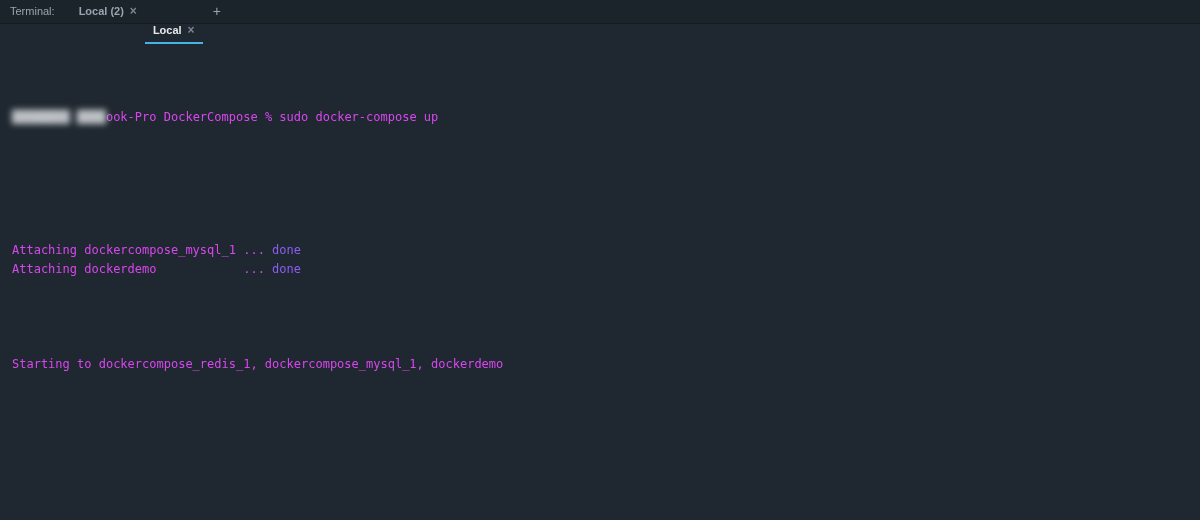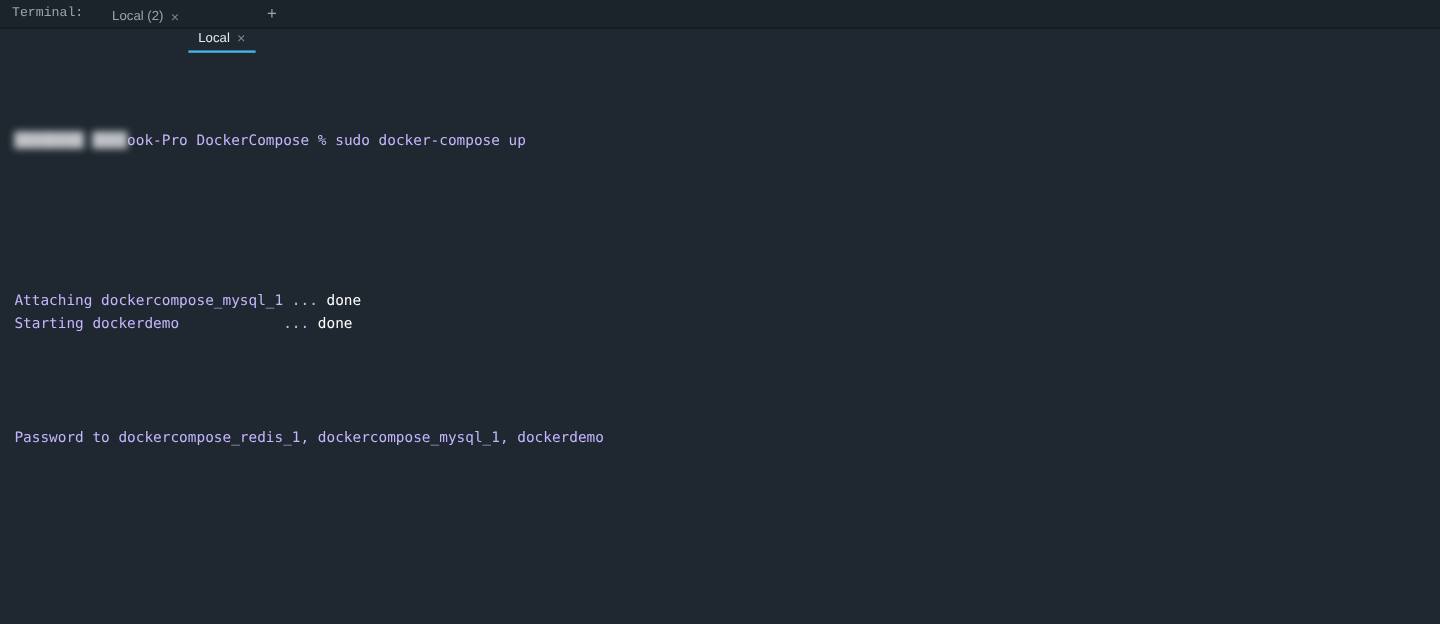--- a/index.html
+++ b/index.html
@@ -17,43 +17,44 @@
       display: flex;
       align-items: center;
       height: 24px;
       padding: 0 10px;
       background: #1b232b;
       font-family: -apple-system, BlinkMacSystemFont, "Segoe UI", sans-serif;
       font-size: 11px;
       color: #9aa4ae;
       border-bottom: 1px solid #151b21;
     }
-    .tabbar .label { color: #9aa4ae; margin-right: 16px; font-family: Liberation Mono, monospace; }
+    .tabbar .label { color: #9aa4ae; margin-right: 16px; }
     .tabbar .tab {
       display: flex;
-      align-items: flex-end;
+      align-items: center;
       padding: 0 8px;
       gap: 6px;
       cursor: pointer;
       height: 24px;
+      font-weight: bold;
     }
     .tabbar .tab.active { color: #e6e9ec; border-bottom: 2px solid #46b3e6; margin-top: 40px; }
     .tabbar .close { font-size: 12px; color: #7a8692; cursor: pointer; }
     .tabbar .add { margin-left: 10px; color: #9aa4ae; font-size: 14px; cursor: pointer; }
     .term {
       padding: 8px 12px;
       white-space: pre;
     }
     .row { display: block; }
     .blur {
       filter: blur(3px);
       color: #bfc3c7;
     }
-    .accent { color: #ffffff; }        
-    .plain { color: #c4b5fd; }
+    .accent { color: #8b5cf6; }        
+    .plain { color: #d946ef; }
   </style>
 </head>
 <body>
 
 <div class="tabbar">
   <span class="label">Terminal:</span>
 
   <div class="tab">
     <span>Local (2)</span>
     <span class="close">×</span>
@@ -68,24 +69,24 @@
 </div>
 
 <div class="term">
 
   
   <div class="row"><span class="blur">████████ ████</span><span class="plain">ook-Pro</span><span> </span><span class="plain">DockerCompose</span><span> </span><span class="plain">%</span><span> </span><span class="plain">sudo docker-compose up</span></div>
 
   
 
   
-  <div id="starting-block"><div class="row"><span class="plain">Attaching dockercompose_mysql_1 ... </span><span class="accent">done</span></div><div class="row"><span class="plain">Starting dockerdemo            ... </span><span class="accent">done</span></div></div>
+  <div id="starting-block"><div class="row"><span class="plain">Attaching dockercompose_mysql_1 ... </span><span class="accent">done</span></div><div class="row"><span class="plain">Attaching dockerdemo            ... </span><span class="accent">done</span></div></div>
 
   
-  <div class="row plain">Password to dockercompose_redis_1, dockercompose_mysql_1, dockerdemo</div>
+  <div class="row plain">Starting to dockercompose_redis_1, dockercompose_mysql_1, dockerdemo</div>
 
   
   
 
   
   
 
 </div>
 
 </body></html>

